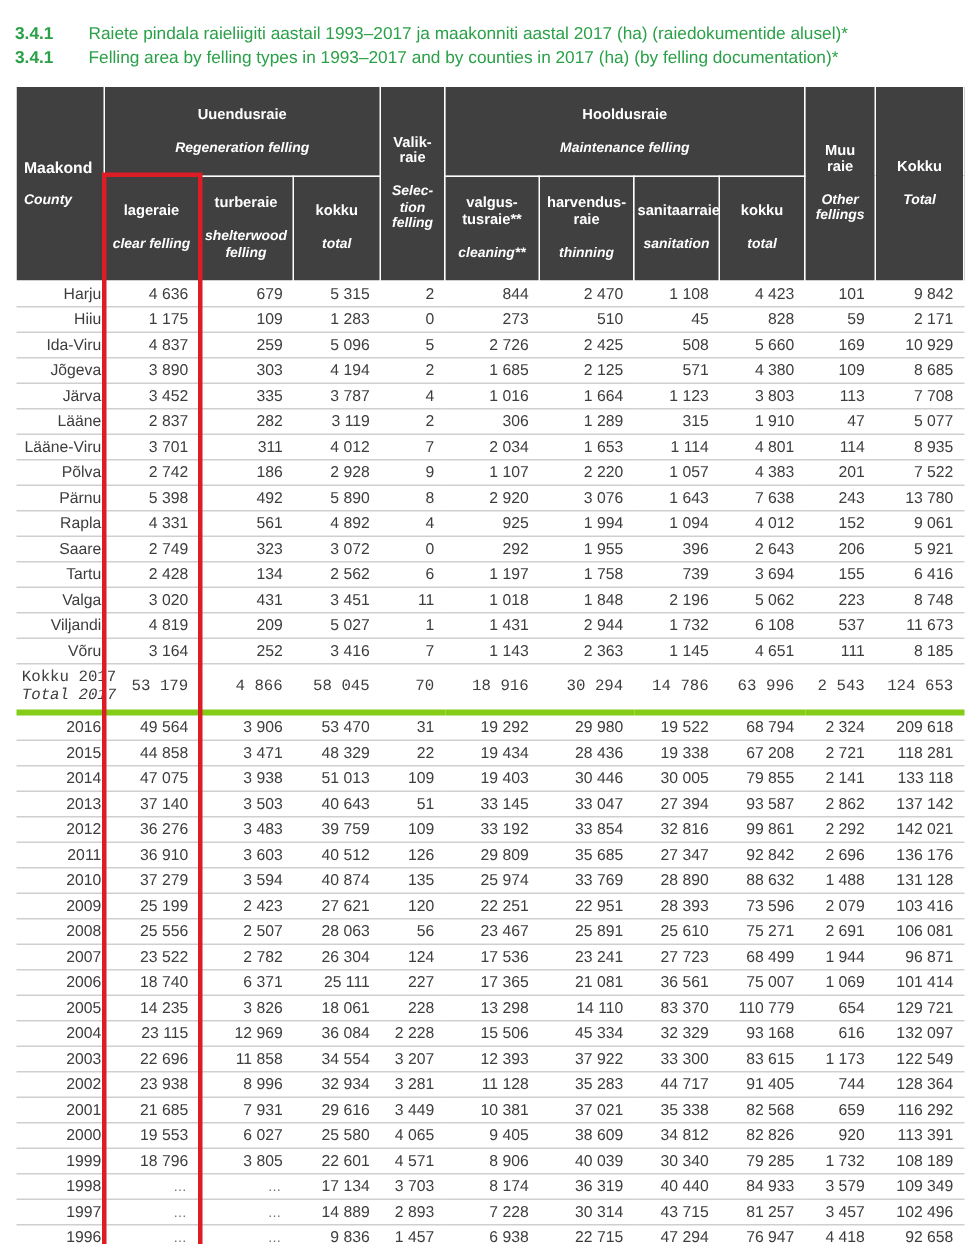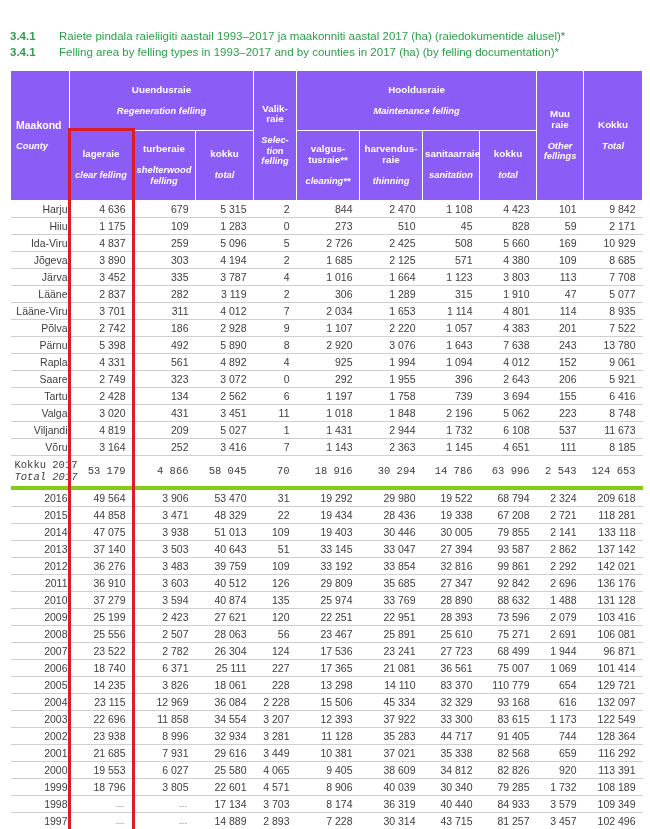--- a/index.html
+++ b/index.html
@@ -1,28 +1,28 @@
 <!DOCTYPE html>
 <html><head>
 <meta charset="utf-8">
 <style>
   html,body{margin:0;padding:0;background:#fff;}
   body{width:650px;min-height:829px;font-family:"Liberation Sans","DejaVu Sans",sans-serif;color:#3d3d3d;}
   .page{padding:8px 8px 6px 10px;}
 
   
-  .title-block{margin:20px 0 10px 0;}
+  .title-block{margin:7px 0 10px 0;}
   .title-line{display:flex;color:#2aa148;font-size:11.5px;line-height:16px;}
   .title-num{font-weight:bold;width:32px;flex:0 0 32px;}
   .title-text{flex:1;padding-left:17px;}
 
   
   .table-wrap{position:relative;display:inline-block;}
   table{border-collapse:collapse;table-layout:fixed;width:632px;font-size:10.5px;color:#3d3d3d;}
-  thead th{background:#8b5cf6;color:#fff;border:1px solid #fff;font-weight:bold;
+  thead th{background:#404040;color:#fff;border:1px solid #fff;font-weight:bold;
            font-size:9.8px;line-height:10.5px;padding:3px 2px;vertical-align:middle;
            text-align:center;white-space:pre-line;}
   thead th .it{font-style:italic;font-weight:bold;font-size:9.3px;}
   thead th.county-h{text-align:left;padding-left:5px;font-size:10.5px;}
   thead tr.grp th{height:34px;}
   thead tr.subhdr th{height:42px;font-weight:bold;text-align:center;}
   tbody td{border-bottom:1px solid #cfcfcf;padding:2px 7px 2px 0;text-align:right;
            height:11.6px;white-space:nowrap;}
   tbody td.rowlabel{text-align:right;padding:2px 2px 2px 4px;}
   tbody tr.total td{border-top:1px solid #c0c0c0;border-bottom:4px solid #84cc16;padding-top:3px;padding-bottom:3px;font-family:Liberation Mono, monospace;}

